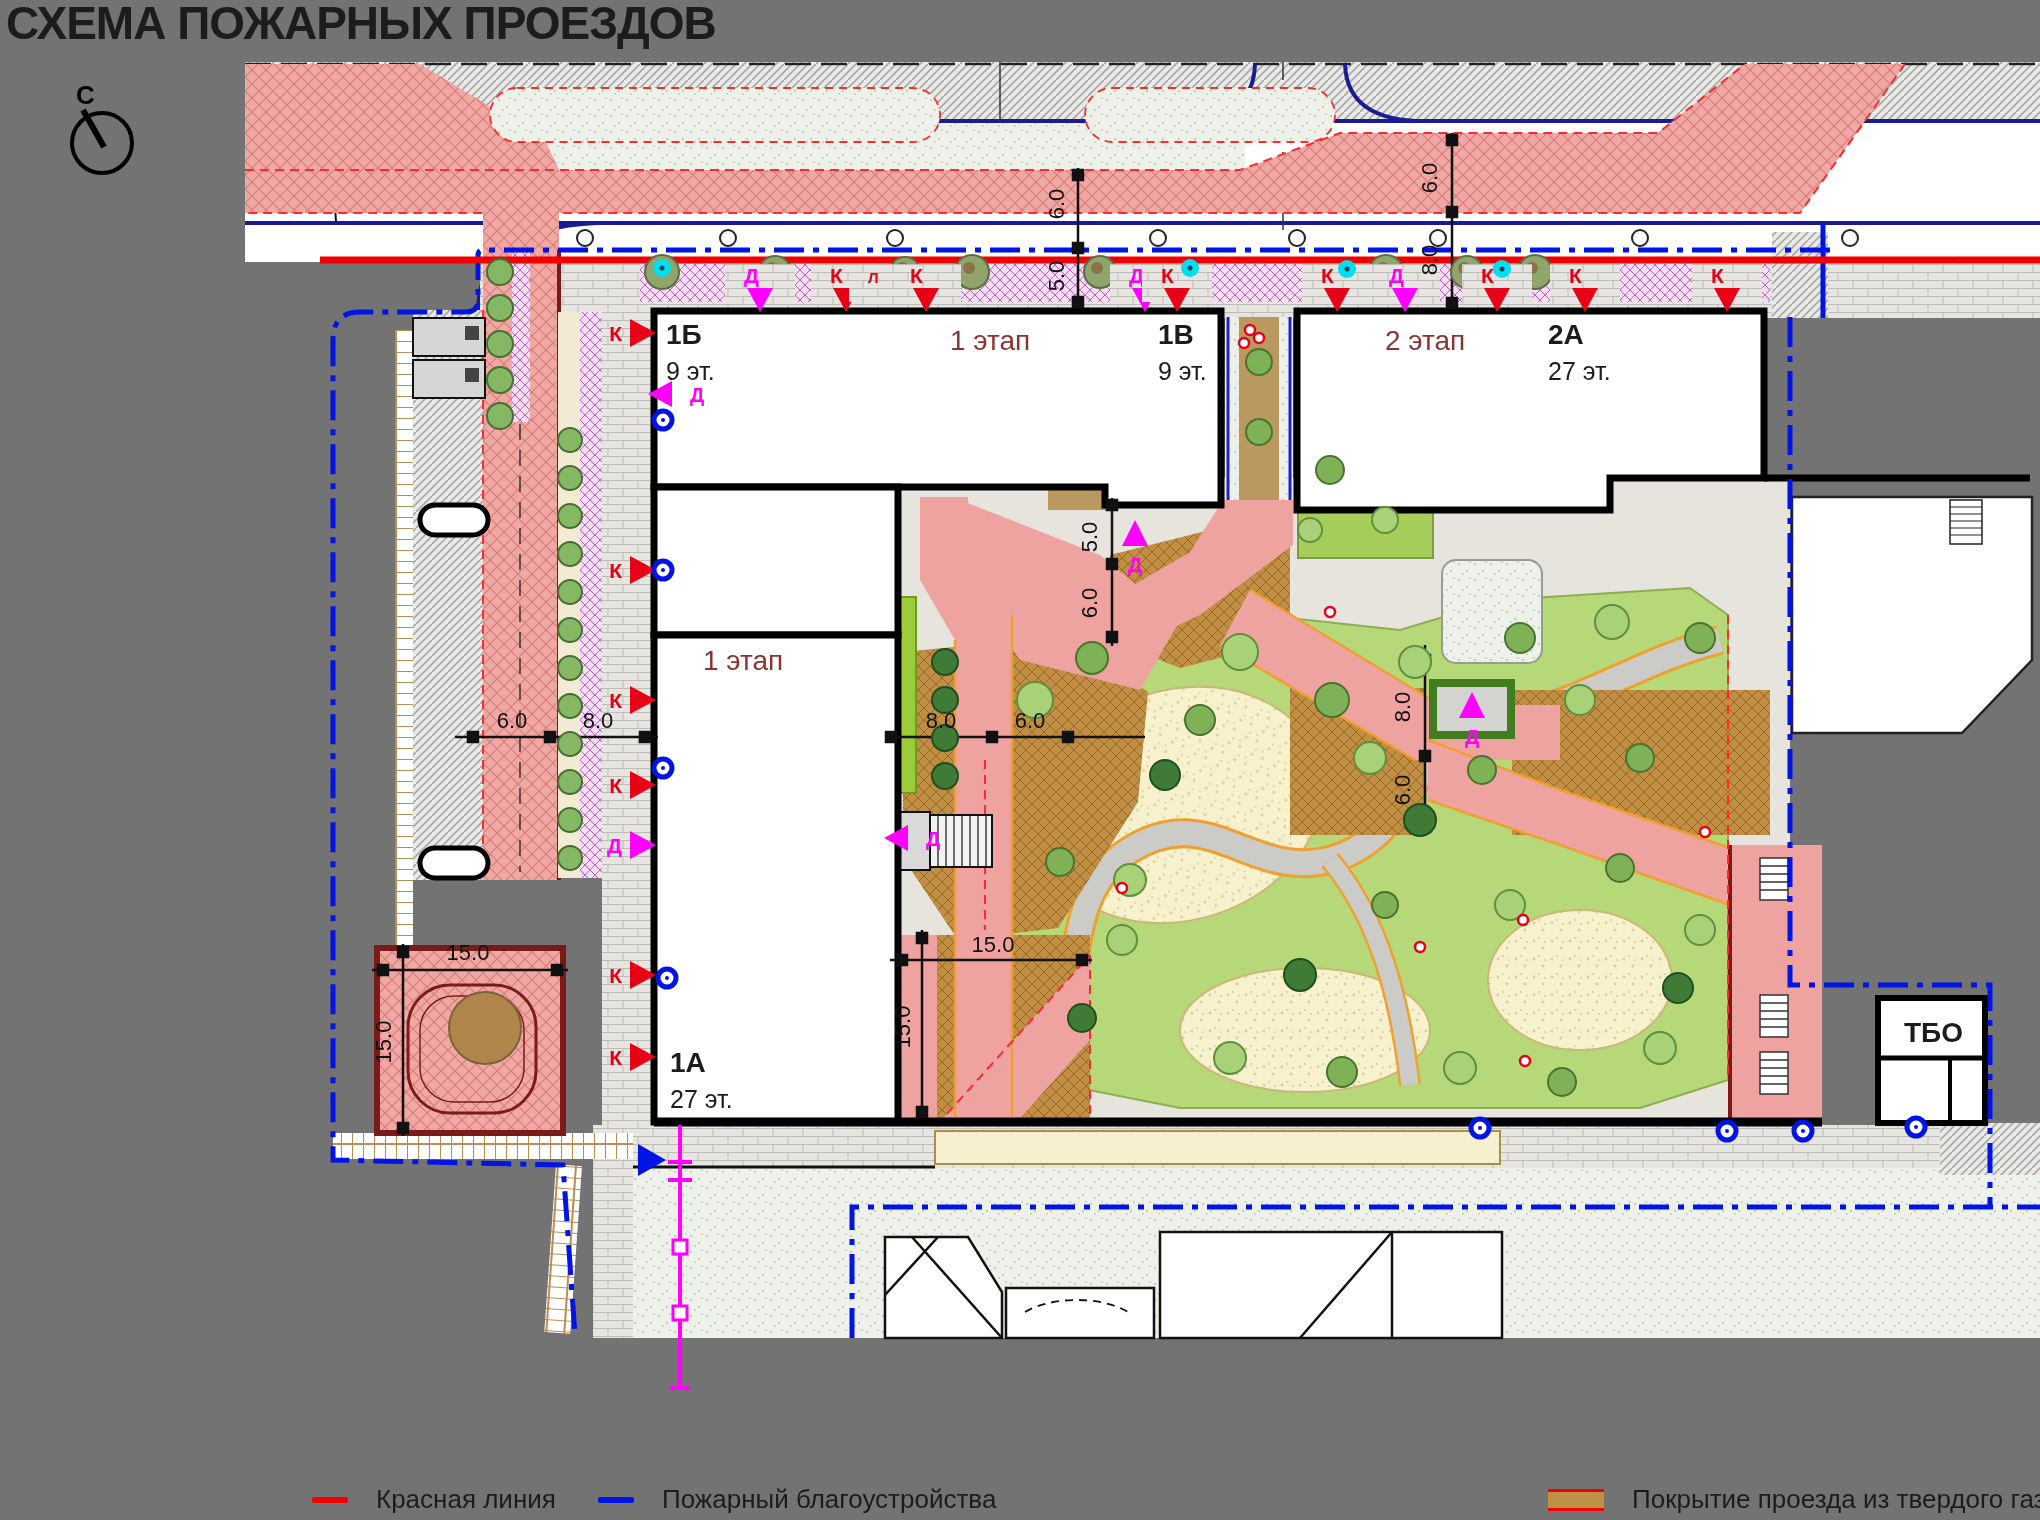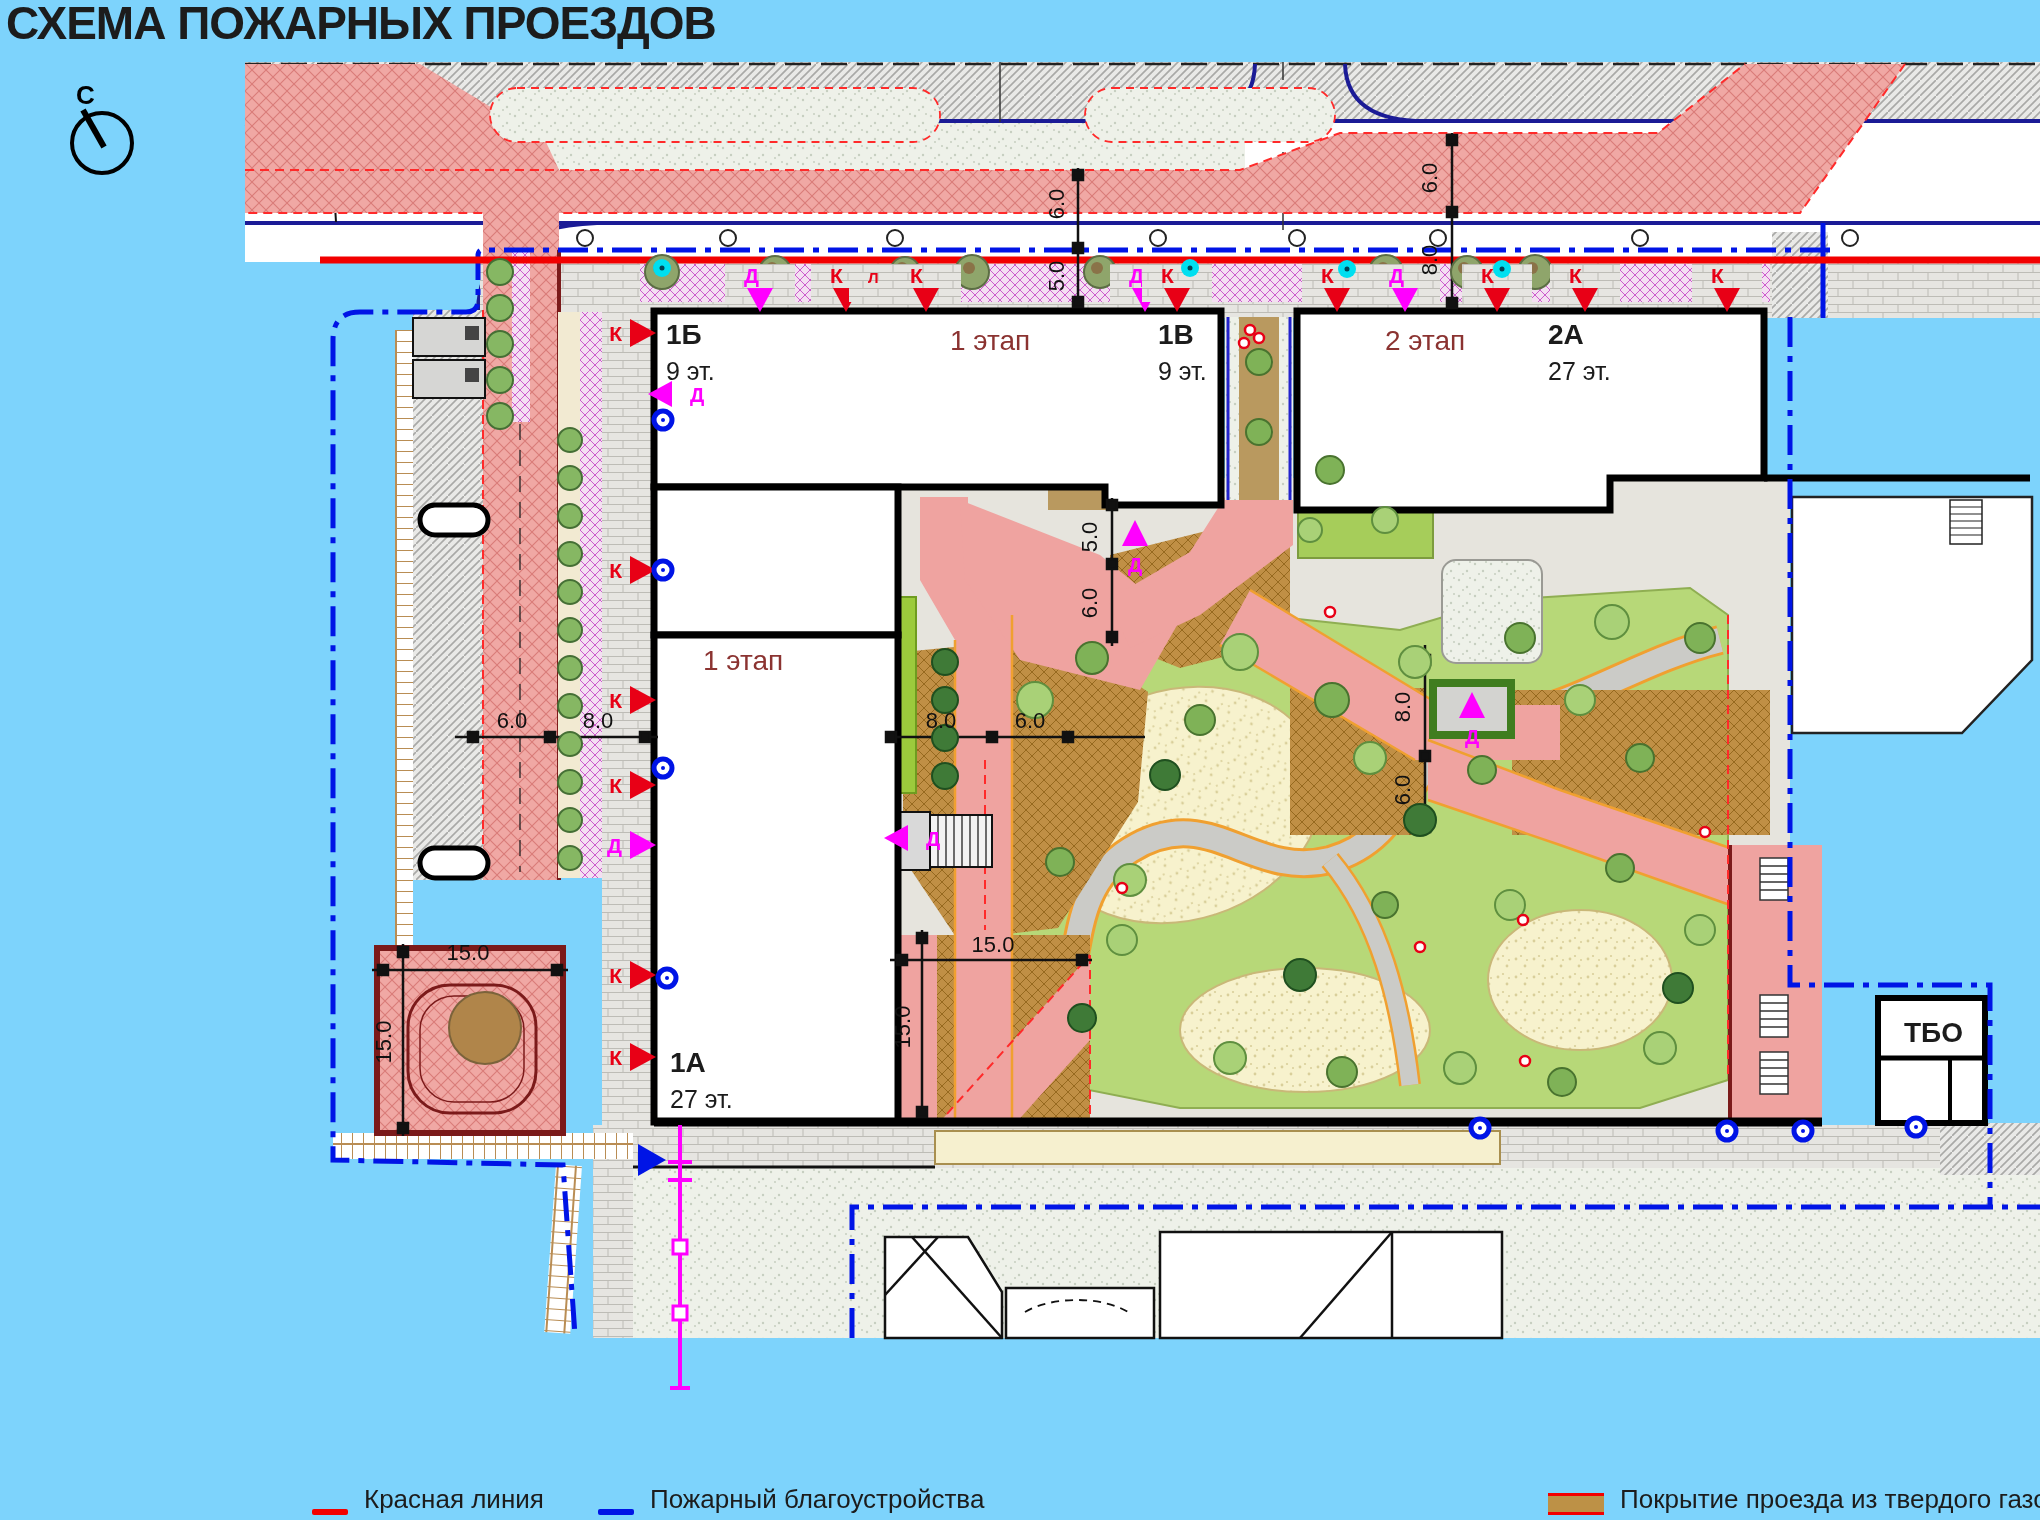--- a/index.html
+++ b/index.html
@@ -1,21 +1,21 @@
 <!DOCTYPE html>
 <html><head>
 <meta charset="utf-8">
 <style>
   html,body{margin:0;padding:0;background:#fff;}
-  #page{position:relative;width:2040px;height:1520px;background:#7dd3fc;overflow:hidden;
+  #page{position:relative;width:2040px;height:1520px;background:#737373;overflow:hidden;
         font-family:"Liberation Sans","DejaVu Sans",sans-serif;}
   #title{position:absolute;left:6px;top:-4px;font-size:46px;font-weight:bold;color:#1c1c1c;
          letter-spacing:-1px;white-space:nowrap;}
   svg text{font-family:"Liberation Sans","DejaVu Sans",sans-serif;}
-  .legend-item{position:absolute;top:1484px;display:inline-flex;align-items:flex-end;gap:16px;
+  .legend-item{position:absolute;top:1484px;display:inline-flex;align-items:center;gap:28px;
                font-size:26px;color:#1c1c1c;white-space:nowrap;}
   .sw-line{display:inline-block;width:36px;height:6px;border-radius:2px;}
   .sw-area{display:inline-block;width:56px;height:22px;box-sizing:border-box;}
 </style>
 </head>
 <body>
 
 <div id="page">
   <div id="title">СХЕМА ПОЖАРНЫХ ПРОЕЗДОВ</div>
 

